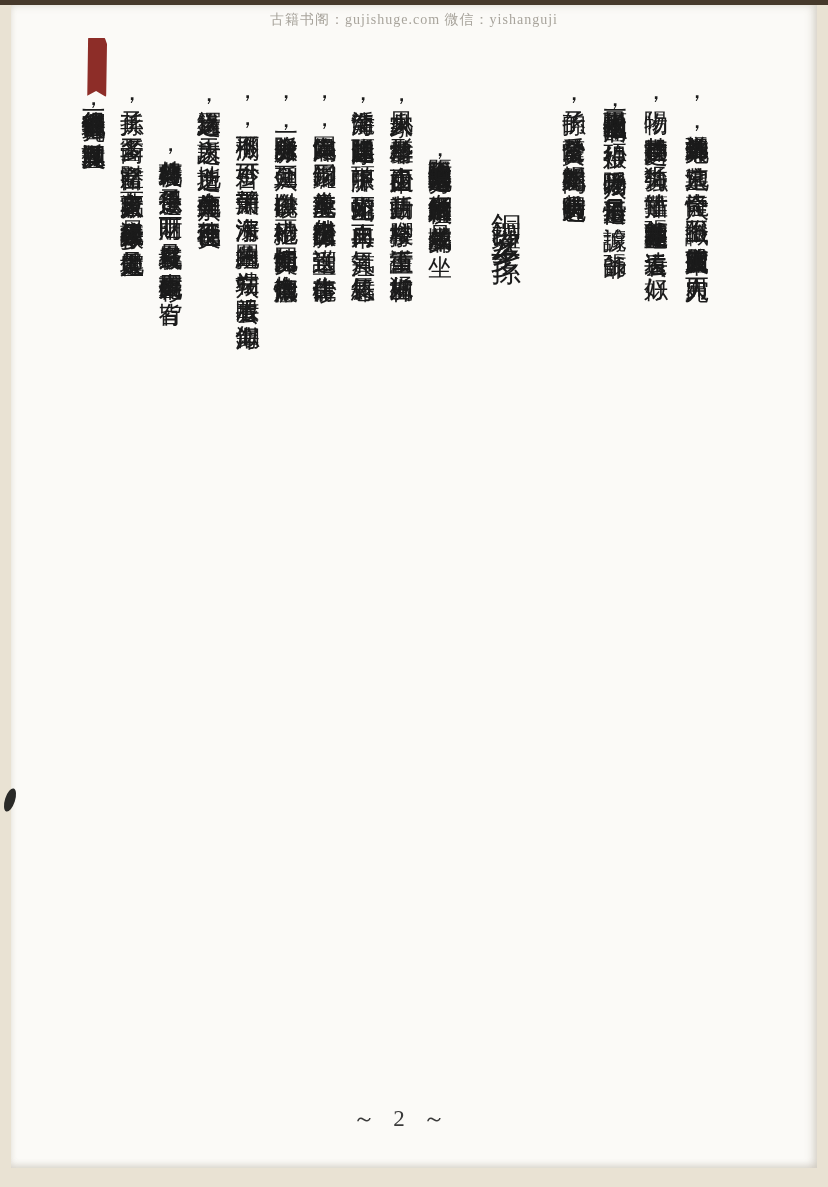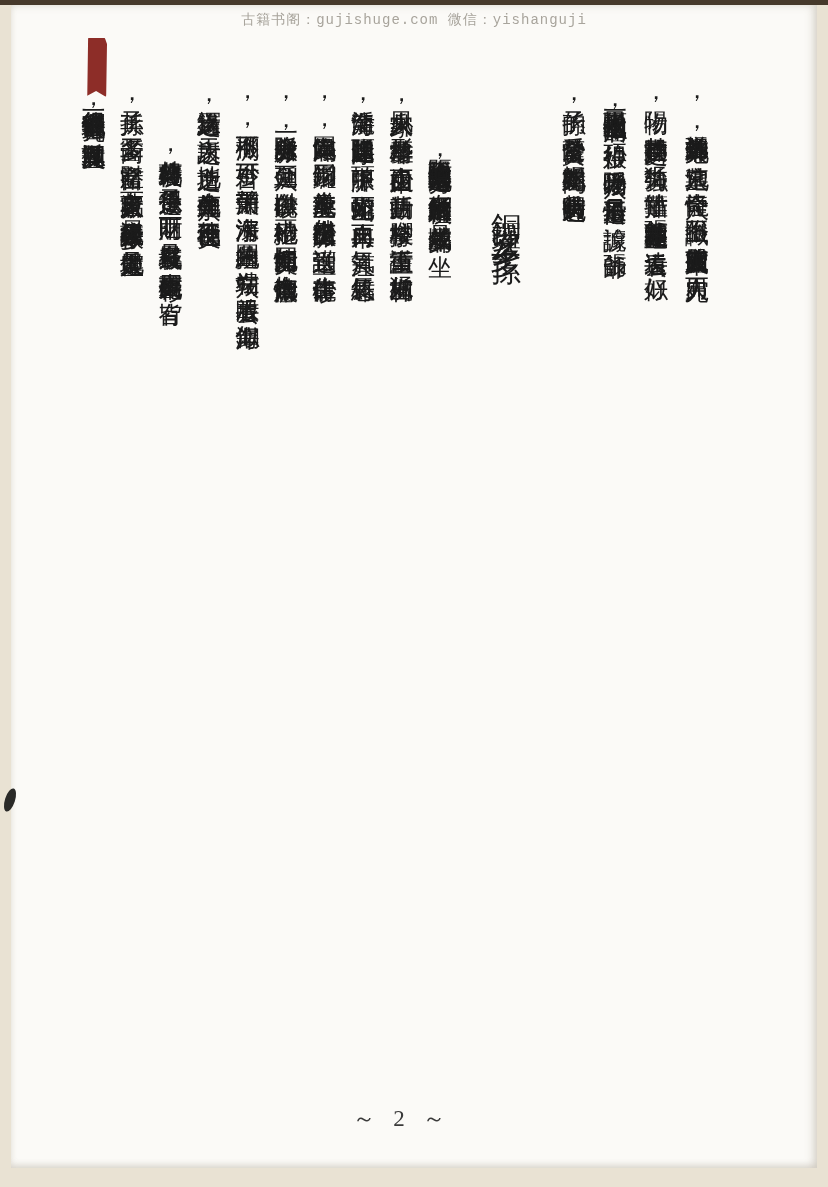--- a/index.html
+++ b/index.html
@@ -21,21 +21,21 @@
     background:var(--top-bar);
   }
   .page{
     position:absolute;left:11px;top:5px;width:806px;height:1163px;
     background:var(--paper);
     box-shadow:inset -4px 0 8px rgba(120,105,80,.22), inset 0 -3px 6px rgba(120,105,80,.14);
   }
   .watermark{
     position:absolute;top:6px;left:0;width:100%;text-align:center;
     color:var(--watermark-gray);font-size:14px;letter-spacing:1px;
-    font-family:Liberation Mono, monospace;
+    font-family:Liberation Serif, serif;
   }
   .bookmark{
     position:absolute;left:75px;top:33px;width:21px;height:59px;
     background:var(--bookmark-red);
     clip-path:polygon(10% 0,90% 0,100% 10%,96% 100%,48% 90%,6% 98%);
     border-radius:3px;
   }
   .speck{
     position:absolute;left:-6px;top:783px;width:10px;height:24px;
     background:#2a2a28;border-radius:50%;transform:rotate(18deg);

